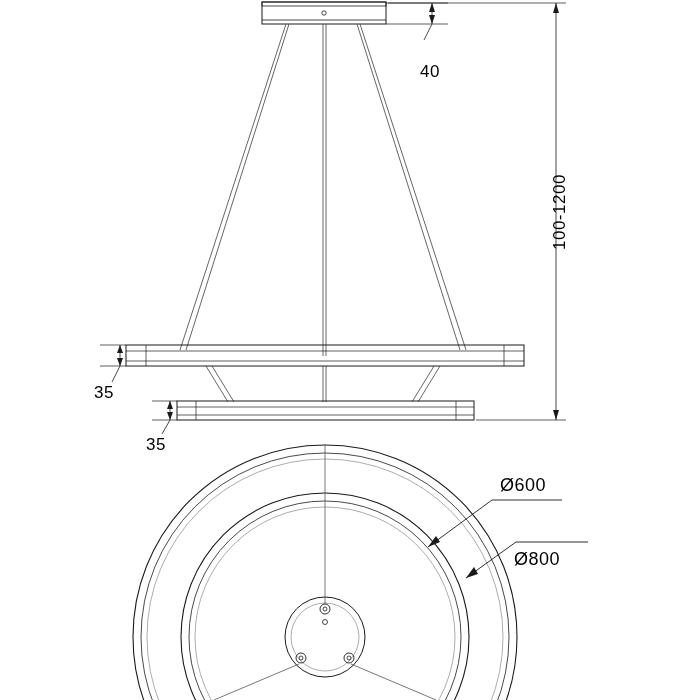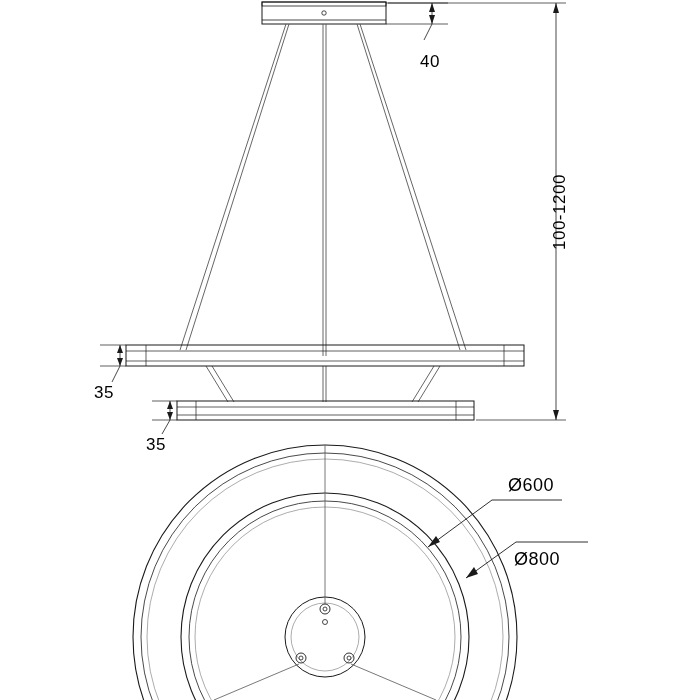--- a/index.html
+++ b/index.html
@@ -160,25 +160,25 @@
       </g>
 
       <g>
         <line x1="466" y1="578" x2="516" y2="542" stroke="#1a1a1a" stroke-width="0.9"></line>
         <path d="M466 578 L478 574 L474 567 Z" fill="#1a1a1a"></path>
         <line x1="516" y1="542" x2="588" y2="542" stroke="#1a1a1a" stroke-width="0.9"></line>
       </g>
     </g>
   </svg>
 
-  <div class="dim-label" style="left:420px; top:52px;">40</div>
+  <div class="dim-label" style="left:420px; top:62px;">40</div>
 
   <div class="dim-label vertical" style="left:550px; top:250px;">100-1200</div>
 
   <div class="dim-label" style="left:94px; top:383px;">35</div>
 
   <div class="dim-label" style="left:146px; top:435px;">35</div>
 
-  <div class="dim-label" style="left:500px; top:475px; font-size:18px;margin-left:8px;">Ø600</div>
+  <div class="dim-label" style="left:500px; top:475px; font-size:18px;">Ø600</div>
 
   <div class="dim-label" style="left:514px; top:549px; font-size:18px;">Ø800</div>
 
 </div>
 
 </body></html>

